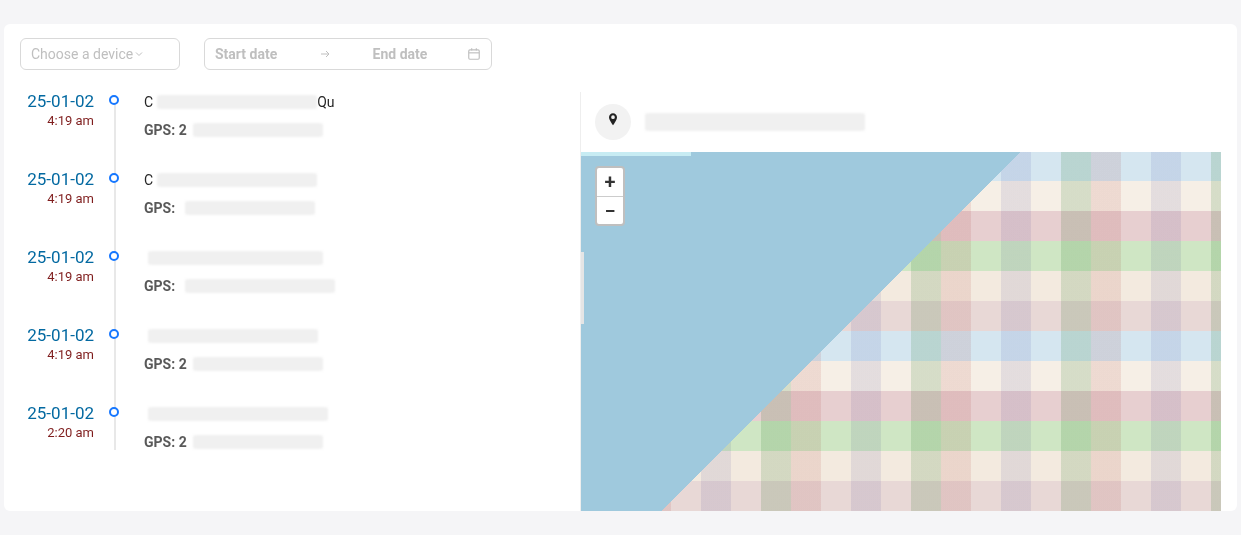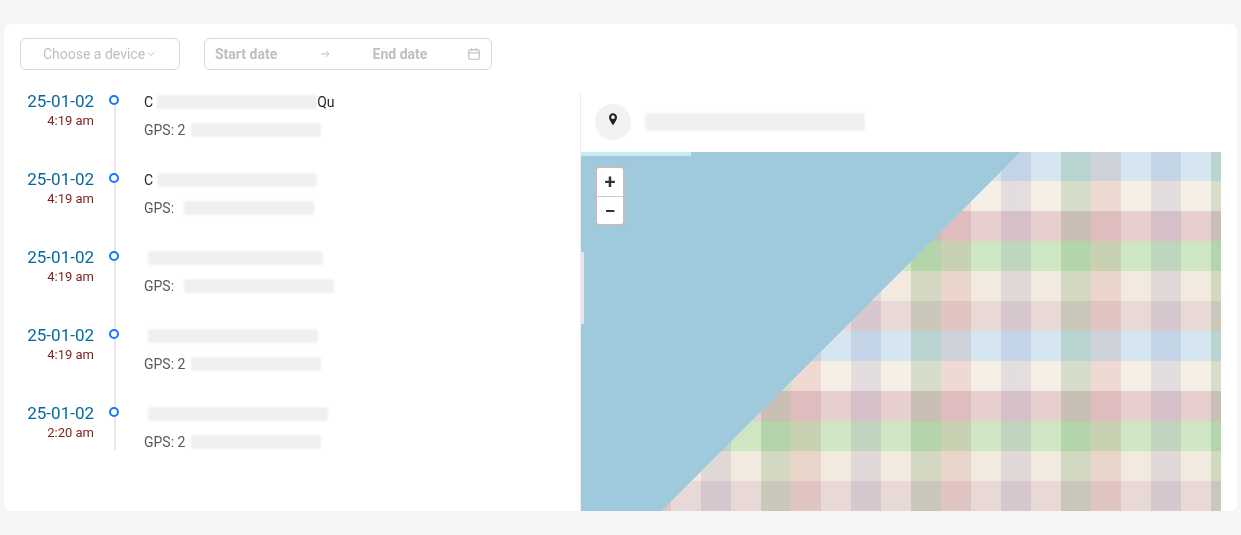--- a/index.html
+++ b/index.html
@@ -36,21 +36,21 @@
       border: 1px solid #d9d9d9;
       border-radius: 6px;
       height: 32px;
       display: flex;
       align-items: center;
       padding: 0 10px;
       color: #bfbfbf;
       font-size: 14px;
       background: #fff;
     }
-    .select-wrap { width: 160px; justify-content: center; }
+    .select-wrap { width: 160px; justify-content: flex-start; }
     .range-wrap { width: 288px; justify-content: space-between; font-weight: bold; }
     .chevron-down-icon svg, .calendar-icon svg, .arrow-right-icon svg { display:block; }
     .arrow-right-icon { color:#bfbfbf; }
     
     .body {
       display: flex;
       flex: 1;
       margin-top: 22px;
       overflow: hidden;
     }
@@ -123,20 +123,21 @@
       height: 20px;
       display: flex;
       align-items: center;
     }
     .ti-gps {
       font-size: 14px;
       color: #595959;
       margin-top: 10px;
       display: flex;
       align-items: center;
+      font-weight: bold;
     }
     .redact {
       display: inline-block;
       height: 14px;
       background: #f0f0f0;
       border-radius: 3px;
       filter: blur(1px);
     }
     .redact-title { width: 160px; margin-left: 4px;}
     .redact-gps { width: 130px; margin-left: 6px; }

